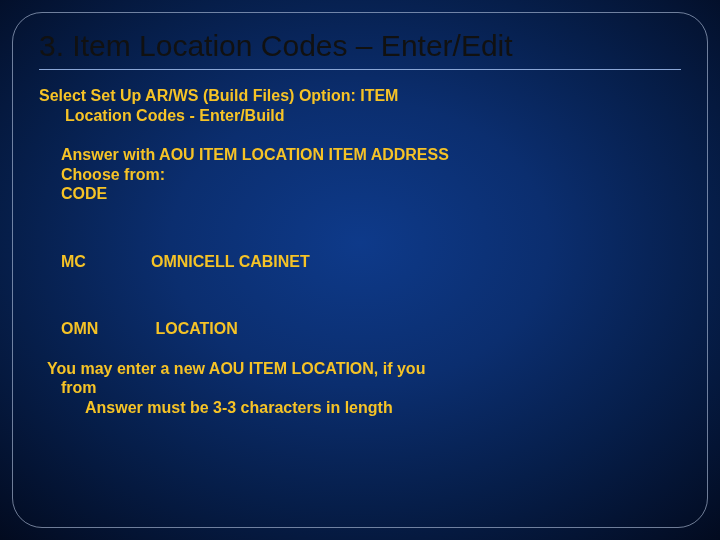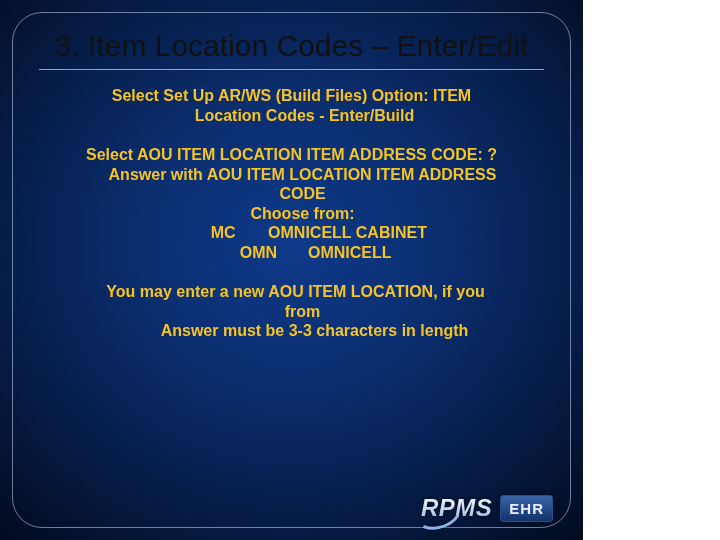--- a/index.html
+++ b/index.html
@@ -4,26 +4,25 @@
 <style>
   html, body {
     margin: 0;
     padding: 0;
     width: 720px;
     height: 540px;
     overflow: hidden;
     font-family: Arial, Helvetica, sans-serif;
   }
   .slide {
-    width: 583px;
+    width: 720px;
     height: 540px;
     background: radial-gradient(ellipse 75% 75% at 50% 45%, #0e3a8a 0%, #0b2e6f 35%, #061e4a 65%, #020a1e 100%);
     position: relative;
     box-sizing: border-box;
-    text-align: center;
   }
   .frame {
     position: absolute;
     top: 12px;
     left: 12px;
     right: 12px;
     bottom: 12px;
     border: 1px solid rgba(200, 215, 240, 0.55);
     border-radius: 30px;
     box-sizing: border-box;
@@ -64,20 +63,21 @@
   .codes {
     display: block;
     padding-left: 22px;
   }
   .codes .row {
     display: block;
   }
   .codes .code {
     display: inline-block;
     width: 90px;
+    margin-top: 48px;
   }
   .logo {
     position: absolute;
     right: 30px;
     bottom: 18px;
     display: flex;
     align-items: center;
     gap: 8px;
     filter: drop-shadow(0 0 2px rgba(0,0,0,0.5));
   }
@@ -124,42 +124,34 @@
 
     <h1 class="title">3. Item Location Codes – Enter/Edit</h1>
     <hr class="rule">
 
     <div class="block">
       <span>Select Set Up AR/WS (Build Files) Option: ITEM</span>
       <span class="cont">Location Codes - Enter/Build</span>
     </div>
 
     <div class="block">
-      <span>Select AOU ITEM LOCATION ITEM ADDRESS CODE: ?</span>
       <span class="sub">Answer with AOU ITEM LOCATION ITEM ADDRESS</span>
+      <span class="sub">Choose from:</span>
       <span class="sub">CODE</span>
-      <span class="sub">Choose from:</span>
       <span class="codes">
         <span class="row">
           <span class="code">MC</span><span>OMNICELL CABINET</span>
         </span>
         <span class="row">
-          <span class="code">OMN</span><span> OMNICELL</span>
+          <span class="code">OMN</span><span> LOCATION</span>
         </span>
       </span>
     </div>
 
     <div class="block" style="padding-left:8px;margin-top:20px;">
       <span>You may enter a new AOU ITEM LOCATION, if you</span>
       <span class="cont" style="padding-left:14px;">from</span>
       <span class="sub2">Answer must be 3-3 characters in length</span>
     </div>
 
   </div>
 
-  <div class="logo">
-    <span class="rpms">
-      <span class="swoosh"></span>
-      <span>RPMS</span>
-    </span>
-    <span class="ehr">EHR</span>
-  </div>
 </div>
 
 </body></html>

